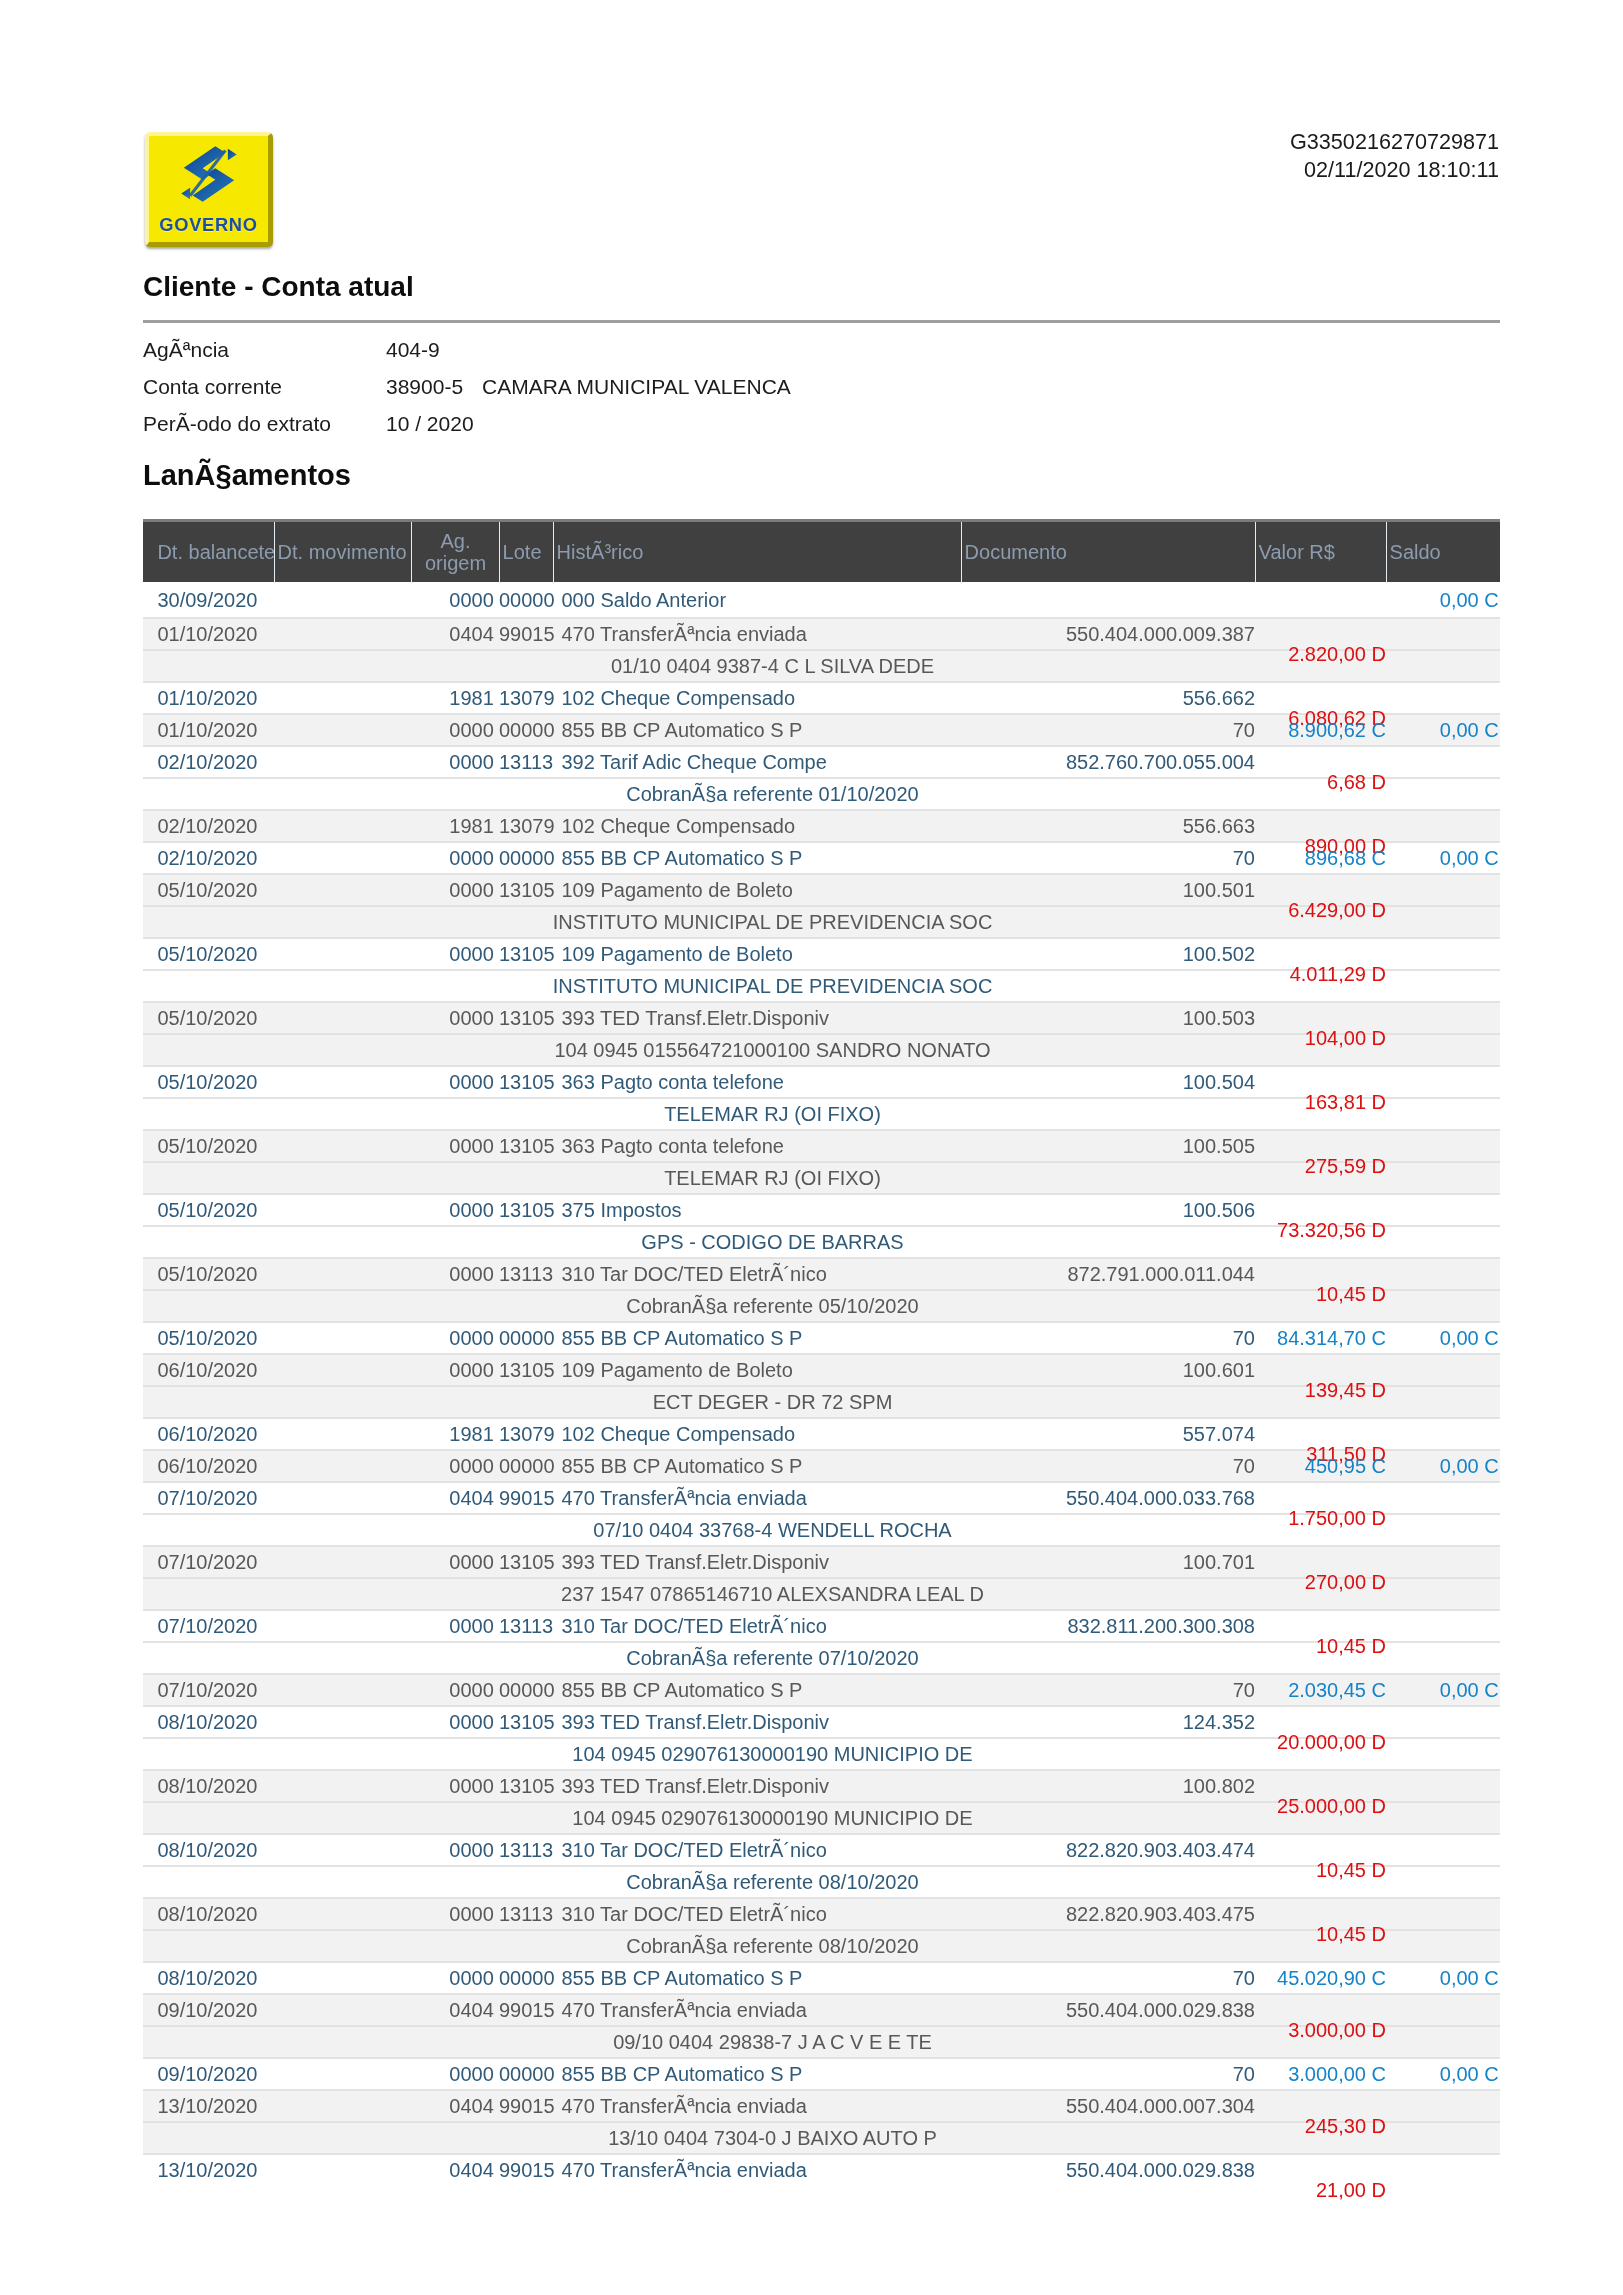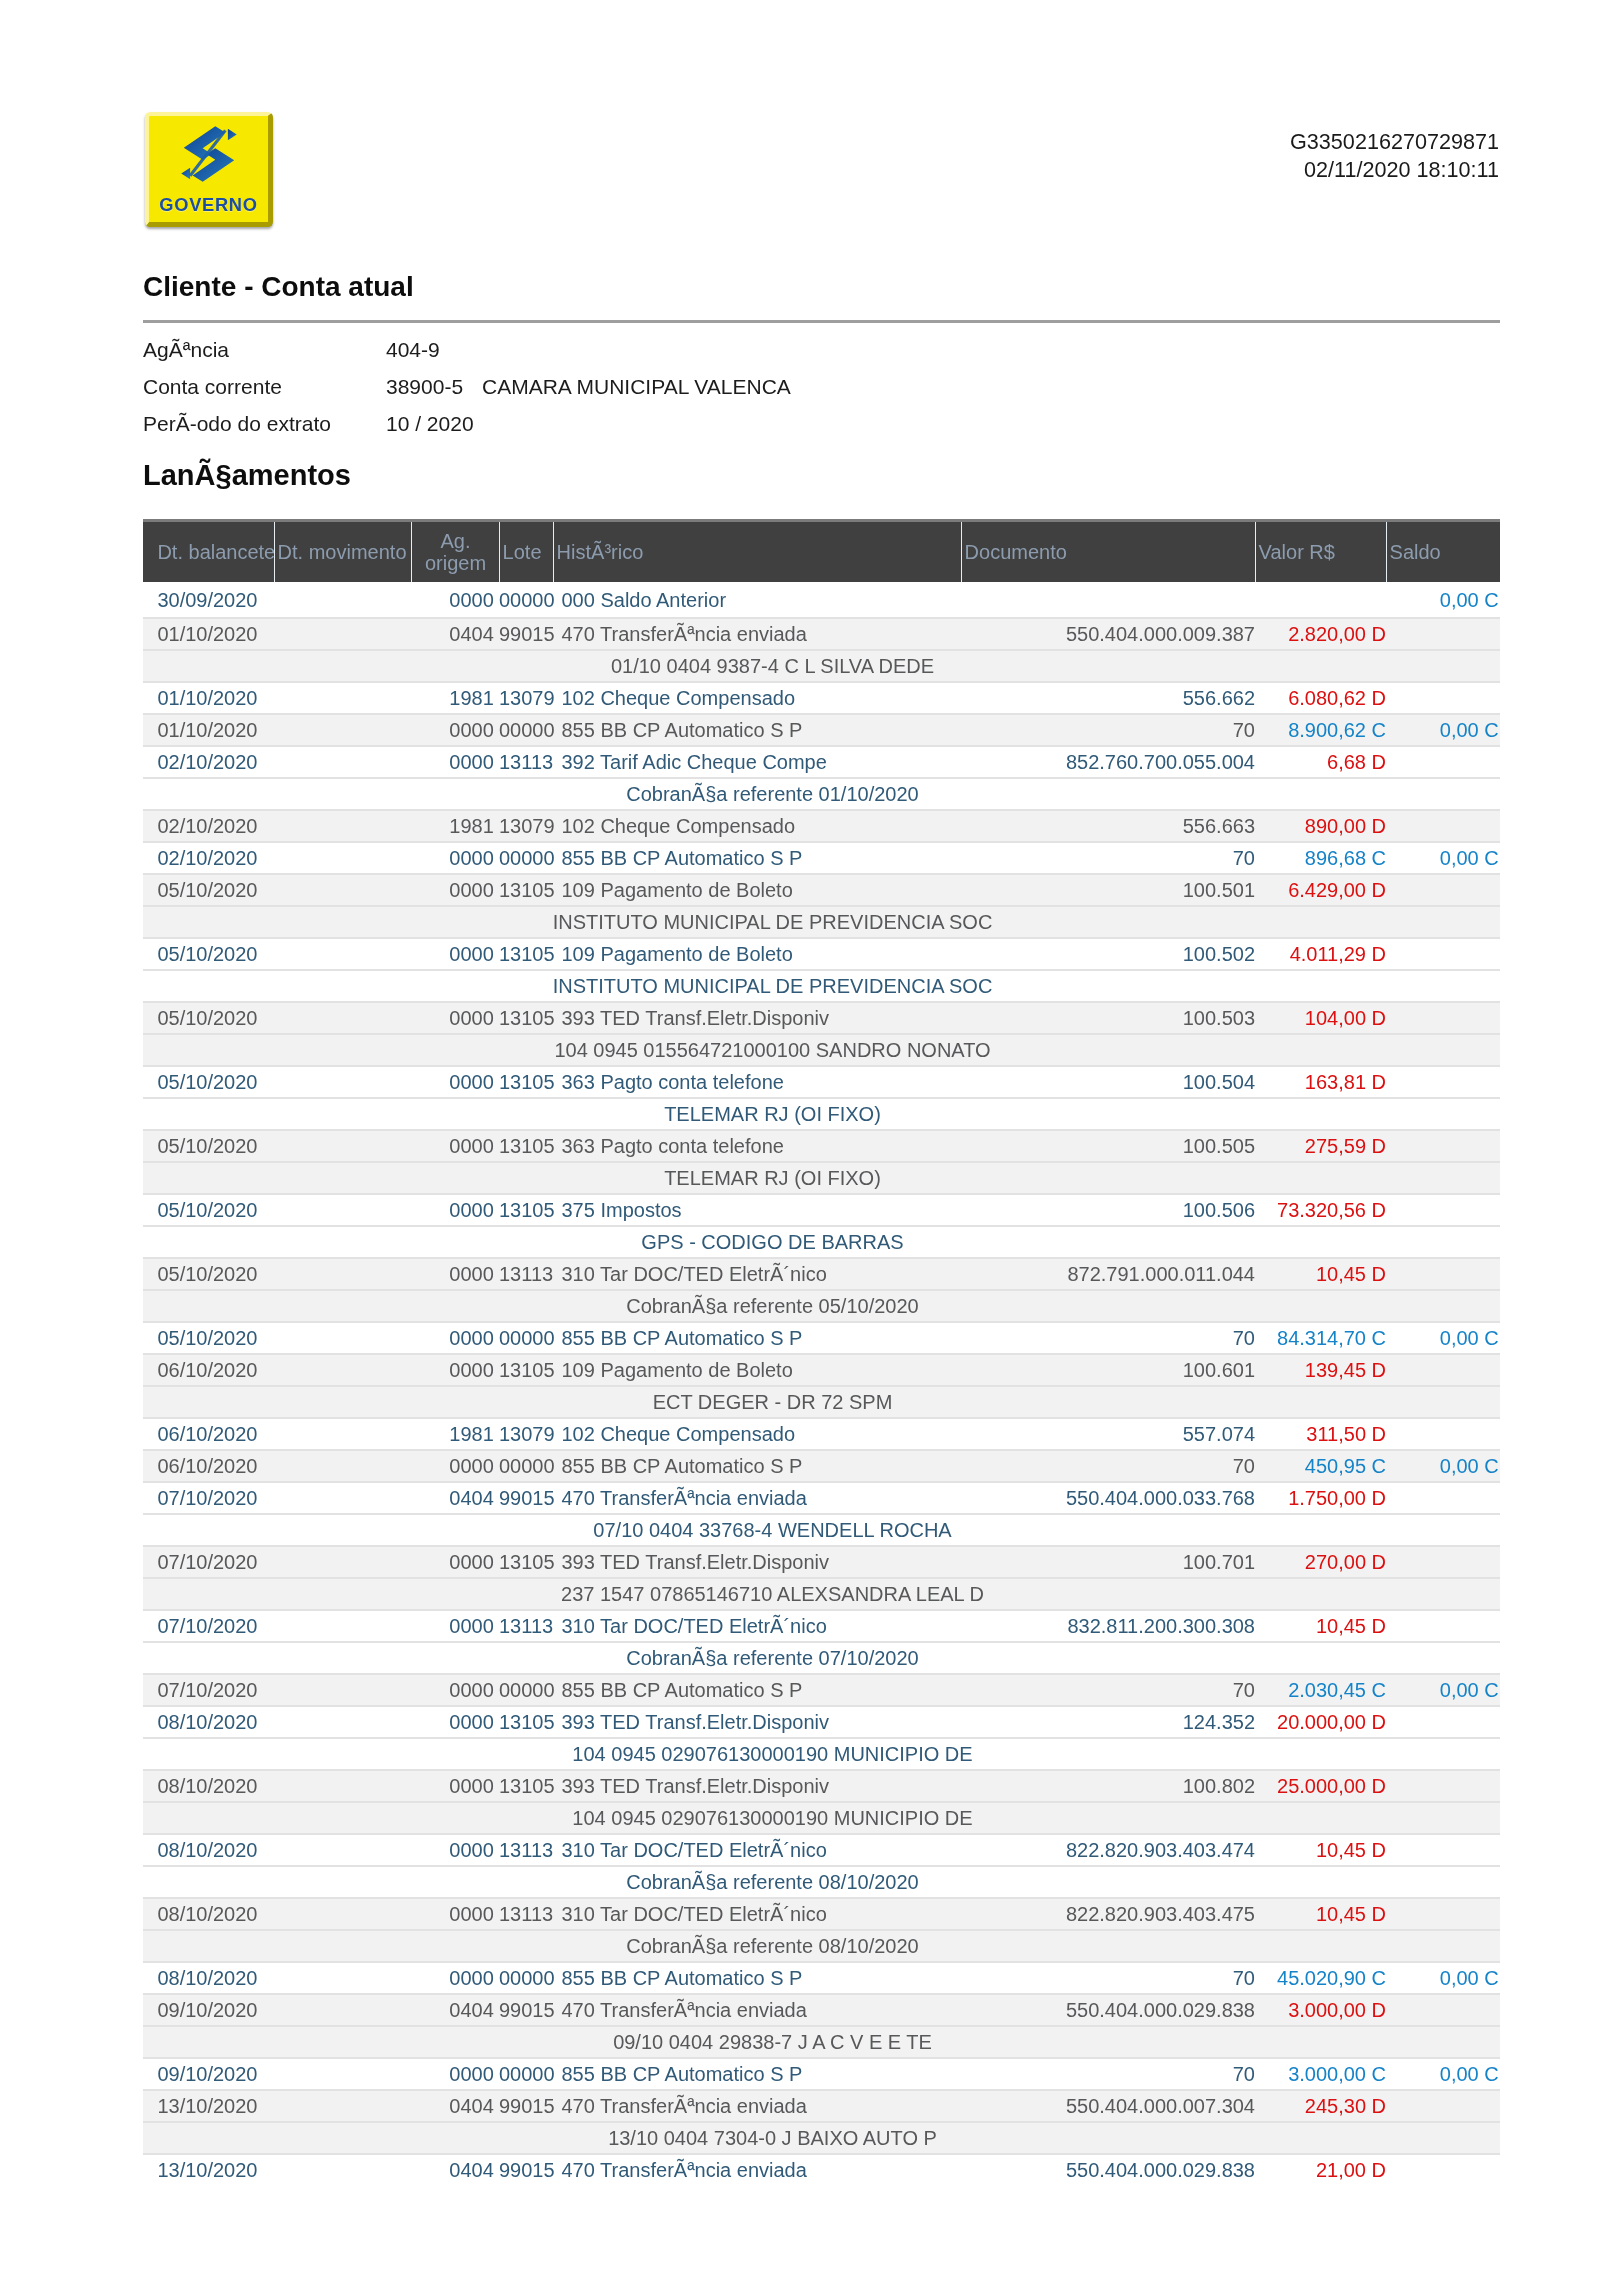--- a/index.html
+++ b/index.html
@@ -2,21 +2,21 @@
 <html style="font-size:10.5px"><head>
 <meta charset="utf-8">
 <style>
   * { margin:0; padding:0; box-sizing:border-box; }
   html,body { background:#ffffff; }
   body { font-family:"Liberation Sans","DejaVu Sans",sans-serif; color:#1c1c1c; }
   .page { position:relative; width:1623px; height:2295px; background:#ffffff; overflow:hidden; }
 
   
   .logo {
-    position:absolute; left:145px; top:112px; width:128px; height:115px;
+    position:absolute; left:145px; top:132px; width:128px; height:115px;
     background:#f7e800; border-radius:5.2px;
     border-top:4.6px solid #fdf49a; border-left:4.6px solid #fdf49a;
     border-bottom:5.2px solid #a89c00; border-right:5.2px solid #a89c00;
     box-shadow:0 2px 2.6px rgba(0,0,0,0.35);
     display:flex; flex-direction:column; align-items:center; justify-content:flex-end;
     padding-bottom:6.5px;
   }
   .logo-mark { position:absolute; top:9.2px; left:50%; transform:translateX(-50%); }
   .logo-text {
     font-weight:bold; font-size:18.3px; letter-spacing:0.7px; color:#1c4fa1;
@@ -63,21 +63,21 @@
   .row:first-child { border-top:none; }
   .row.white { background:#ffffff; color:#305a78; }
   .row.gray  { background:#f2f2f2; color:#57585a; }
   .c-date { padding-left:14.4px; }
   .c-ag   { text-align:right; padding-right:5.2px; }
   .c-lote { text-align:right; }
   .c-hist { padding-left:8.5px; }
   .c-doc  { text-align:right; }
   .c-valor{ text-align:right; }
   .c-saldo{ text-align:right; padding-right:1.3px; }
-  .debit  { color:#dc1010; }
+  .debit  { color:#dc1010;margin-top:20px; }
   .credit { color:#1583c8; }
 
   .row.cont { display:block; text-align:center; padding-right:98px; }
 </style>
 </head>
 <body>
 
 <div class="page">
 
   <div class="logo">

